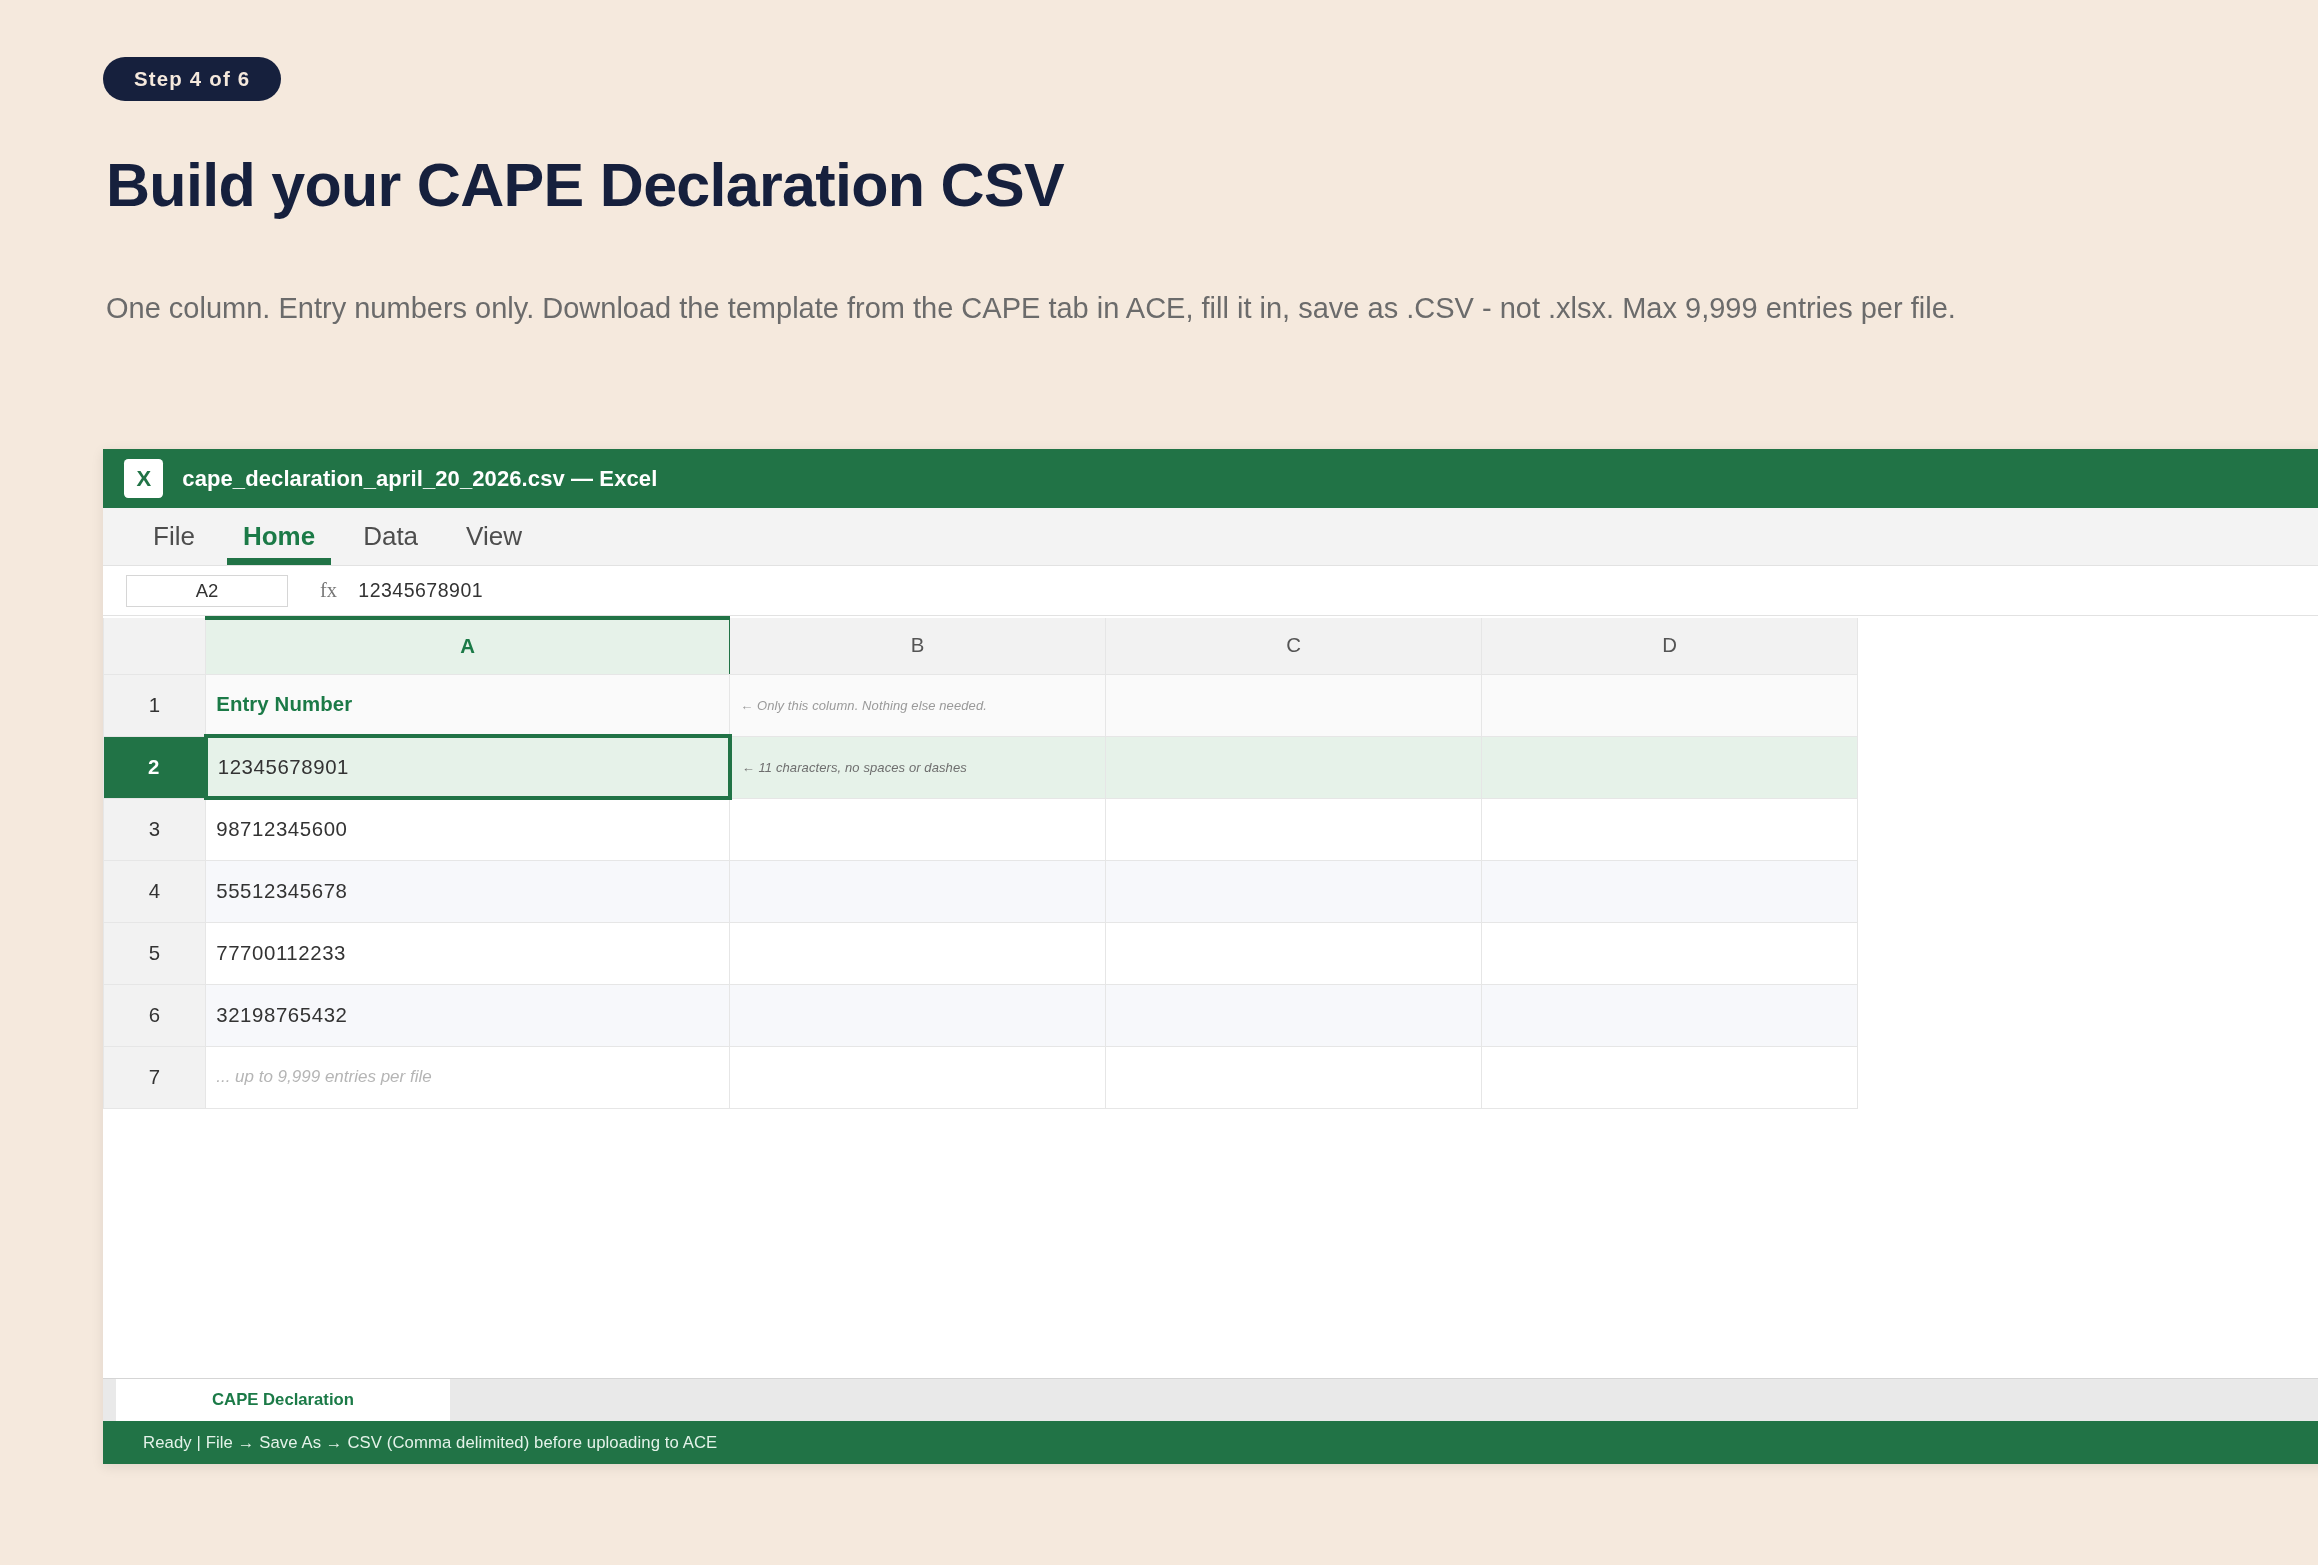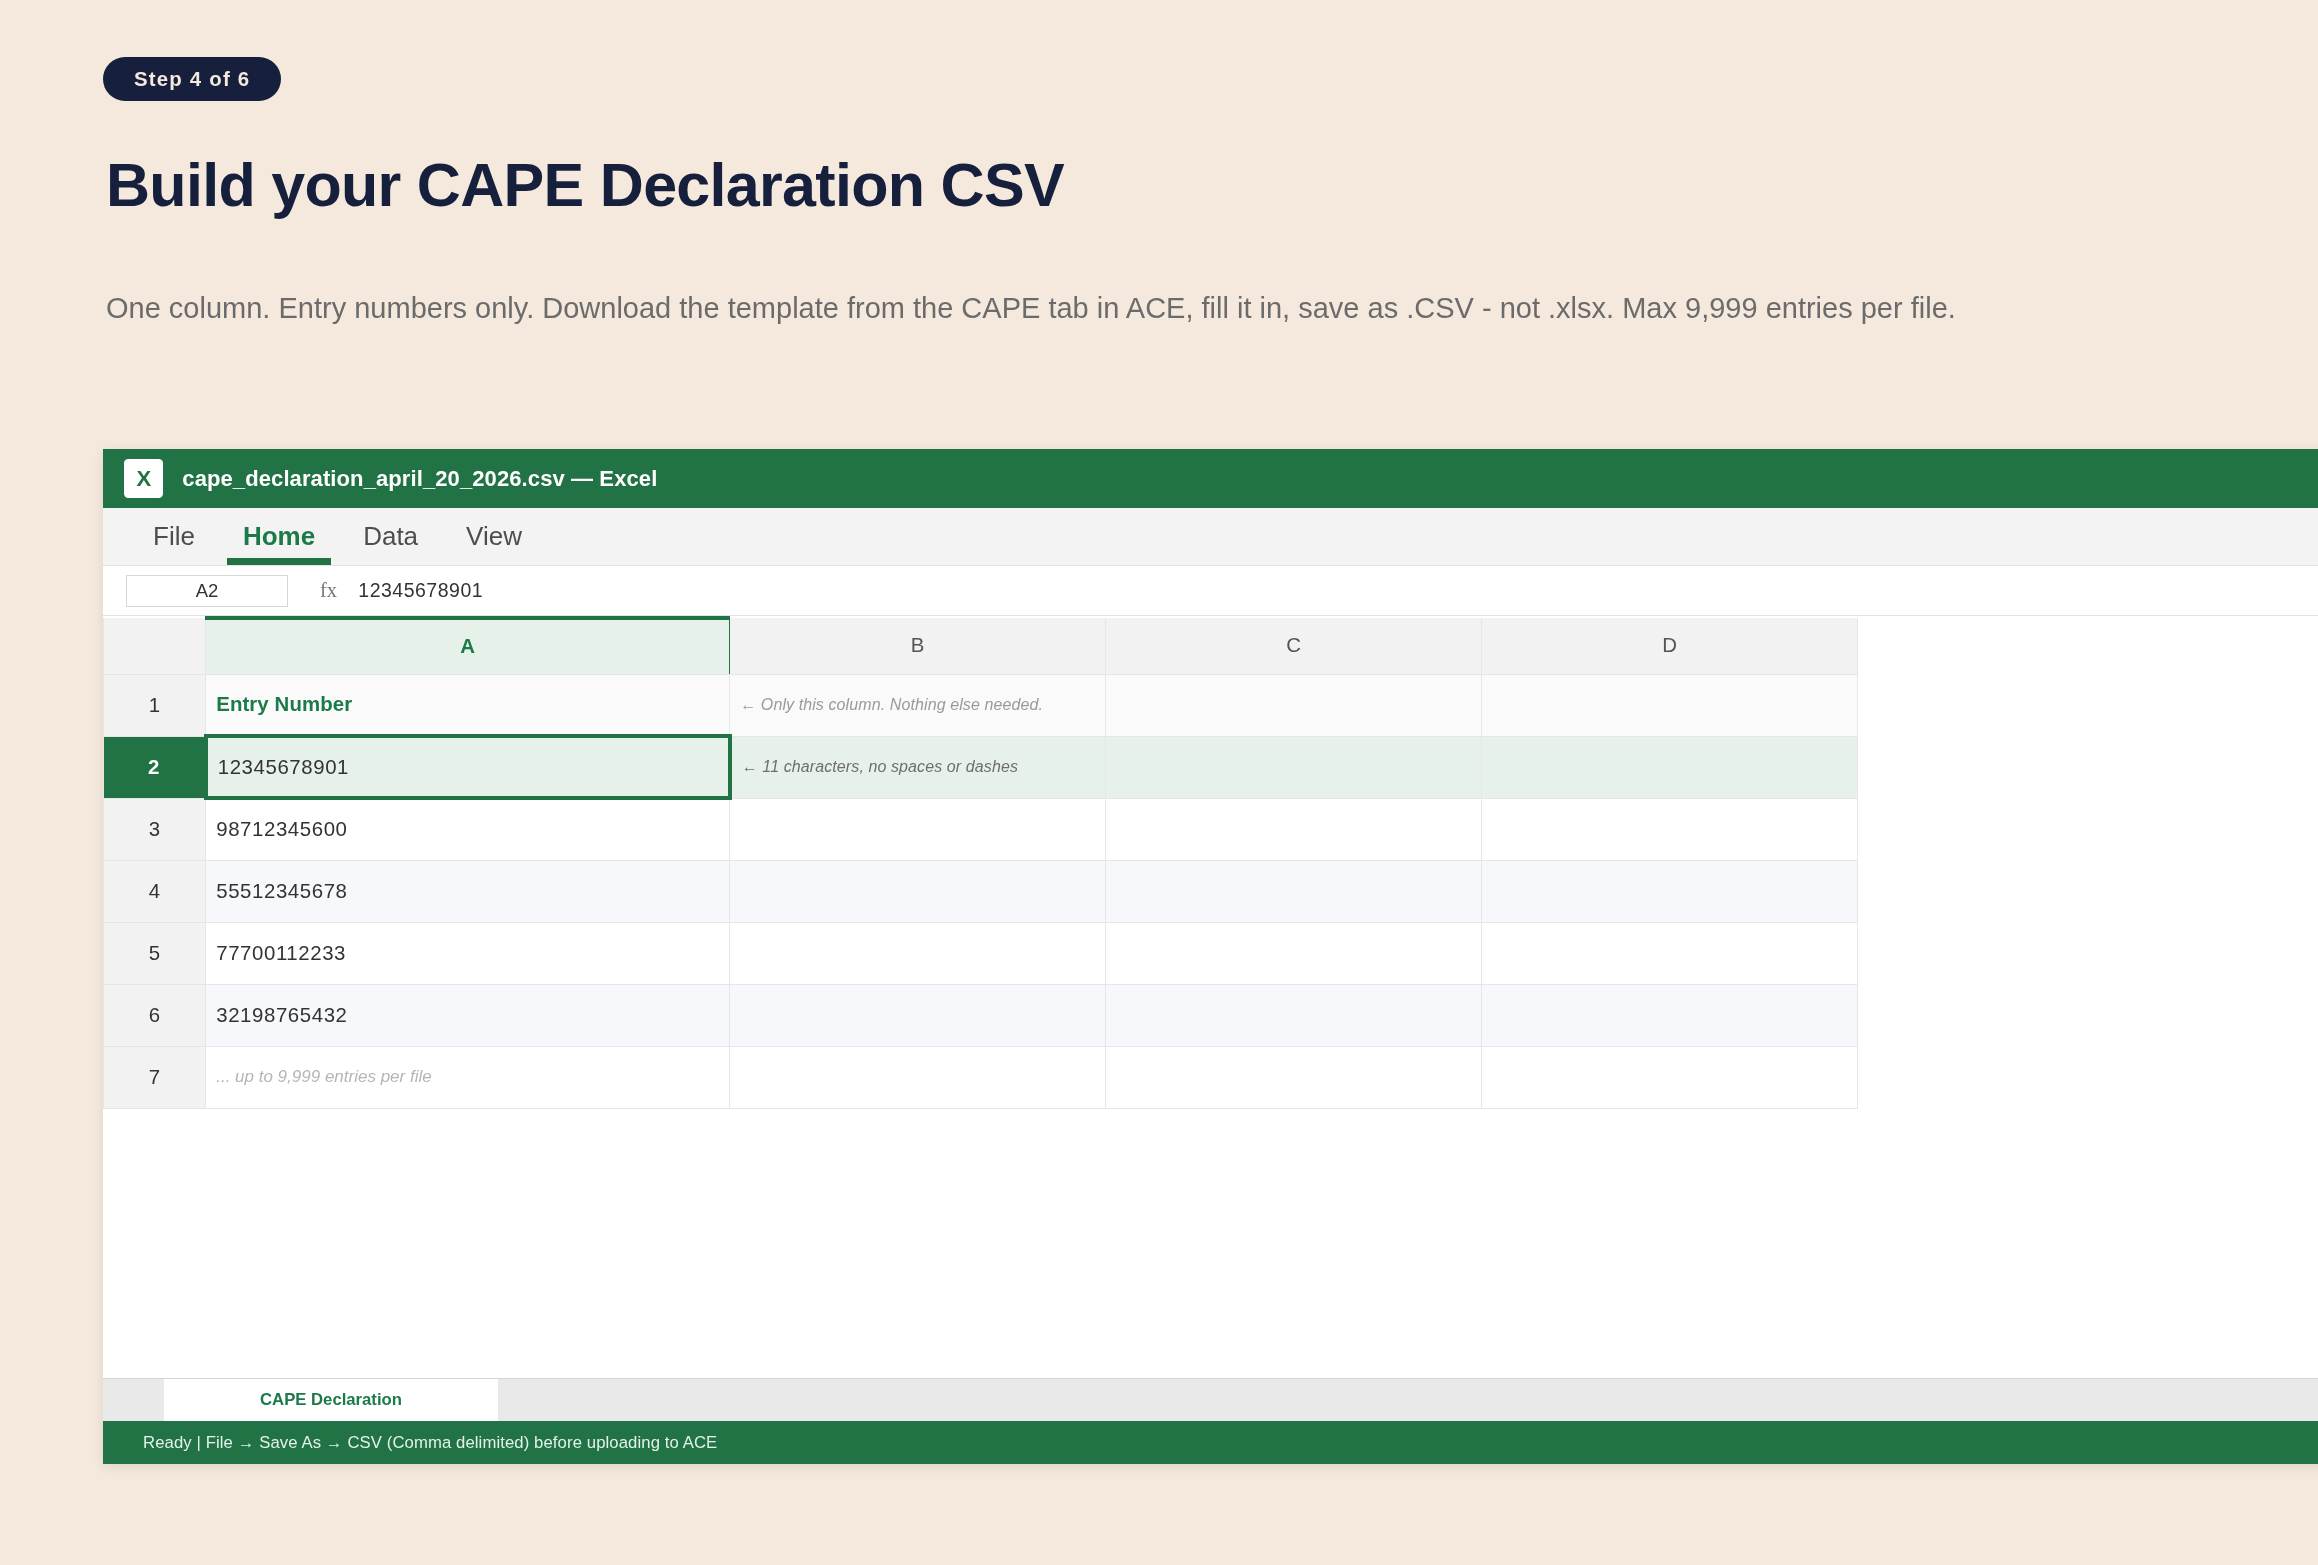--- a/index.html
+++ b/index.html
@@ -249,21 +249,21 @@
 
   td.header-label {
     color: #1b7a47;
     font-weight: 700;
     letter-spacing: 0.1px;
   }
 
   td.note {
     color: #9a9a9a;
     font-style: italic;
-    font-size: 16px;
+    font-size: 13px;
     letter-spacing: 0.1px;
   }
   td.note.dark { color: #6e6e6e; }
 
   td.ghost {
     color: #b5b5b5;
     font-style: italic;
     font-size: 17px;
   }
 
@@ -285,21 +285,20 @@
   .sheet-tab {
     background: #ffffff;
     color: #1b7a47;
     font-weight: 700;
     font-size: 16.7px;
     display: flex;
     align-items: center;
     justify-content: center;
     padding: 0 29px;
     min-width: 334px;
-    margin-left: 48px;
   }
 
   
   .statusbar {
     height: 43px;
     background: #217346;
     color: #e4f2e9;
     display: flex;
     align-items: center;
     padding-left: 40px;

